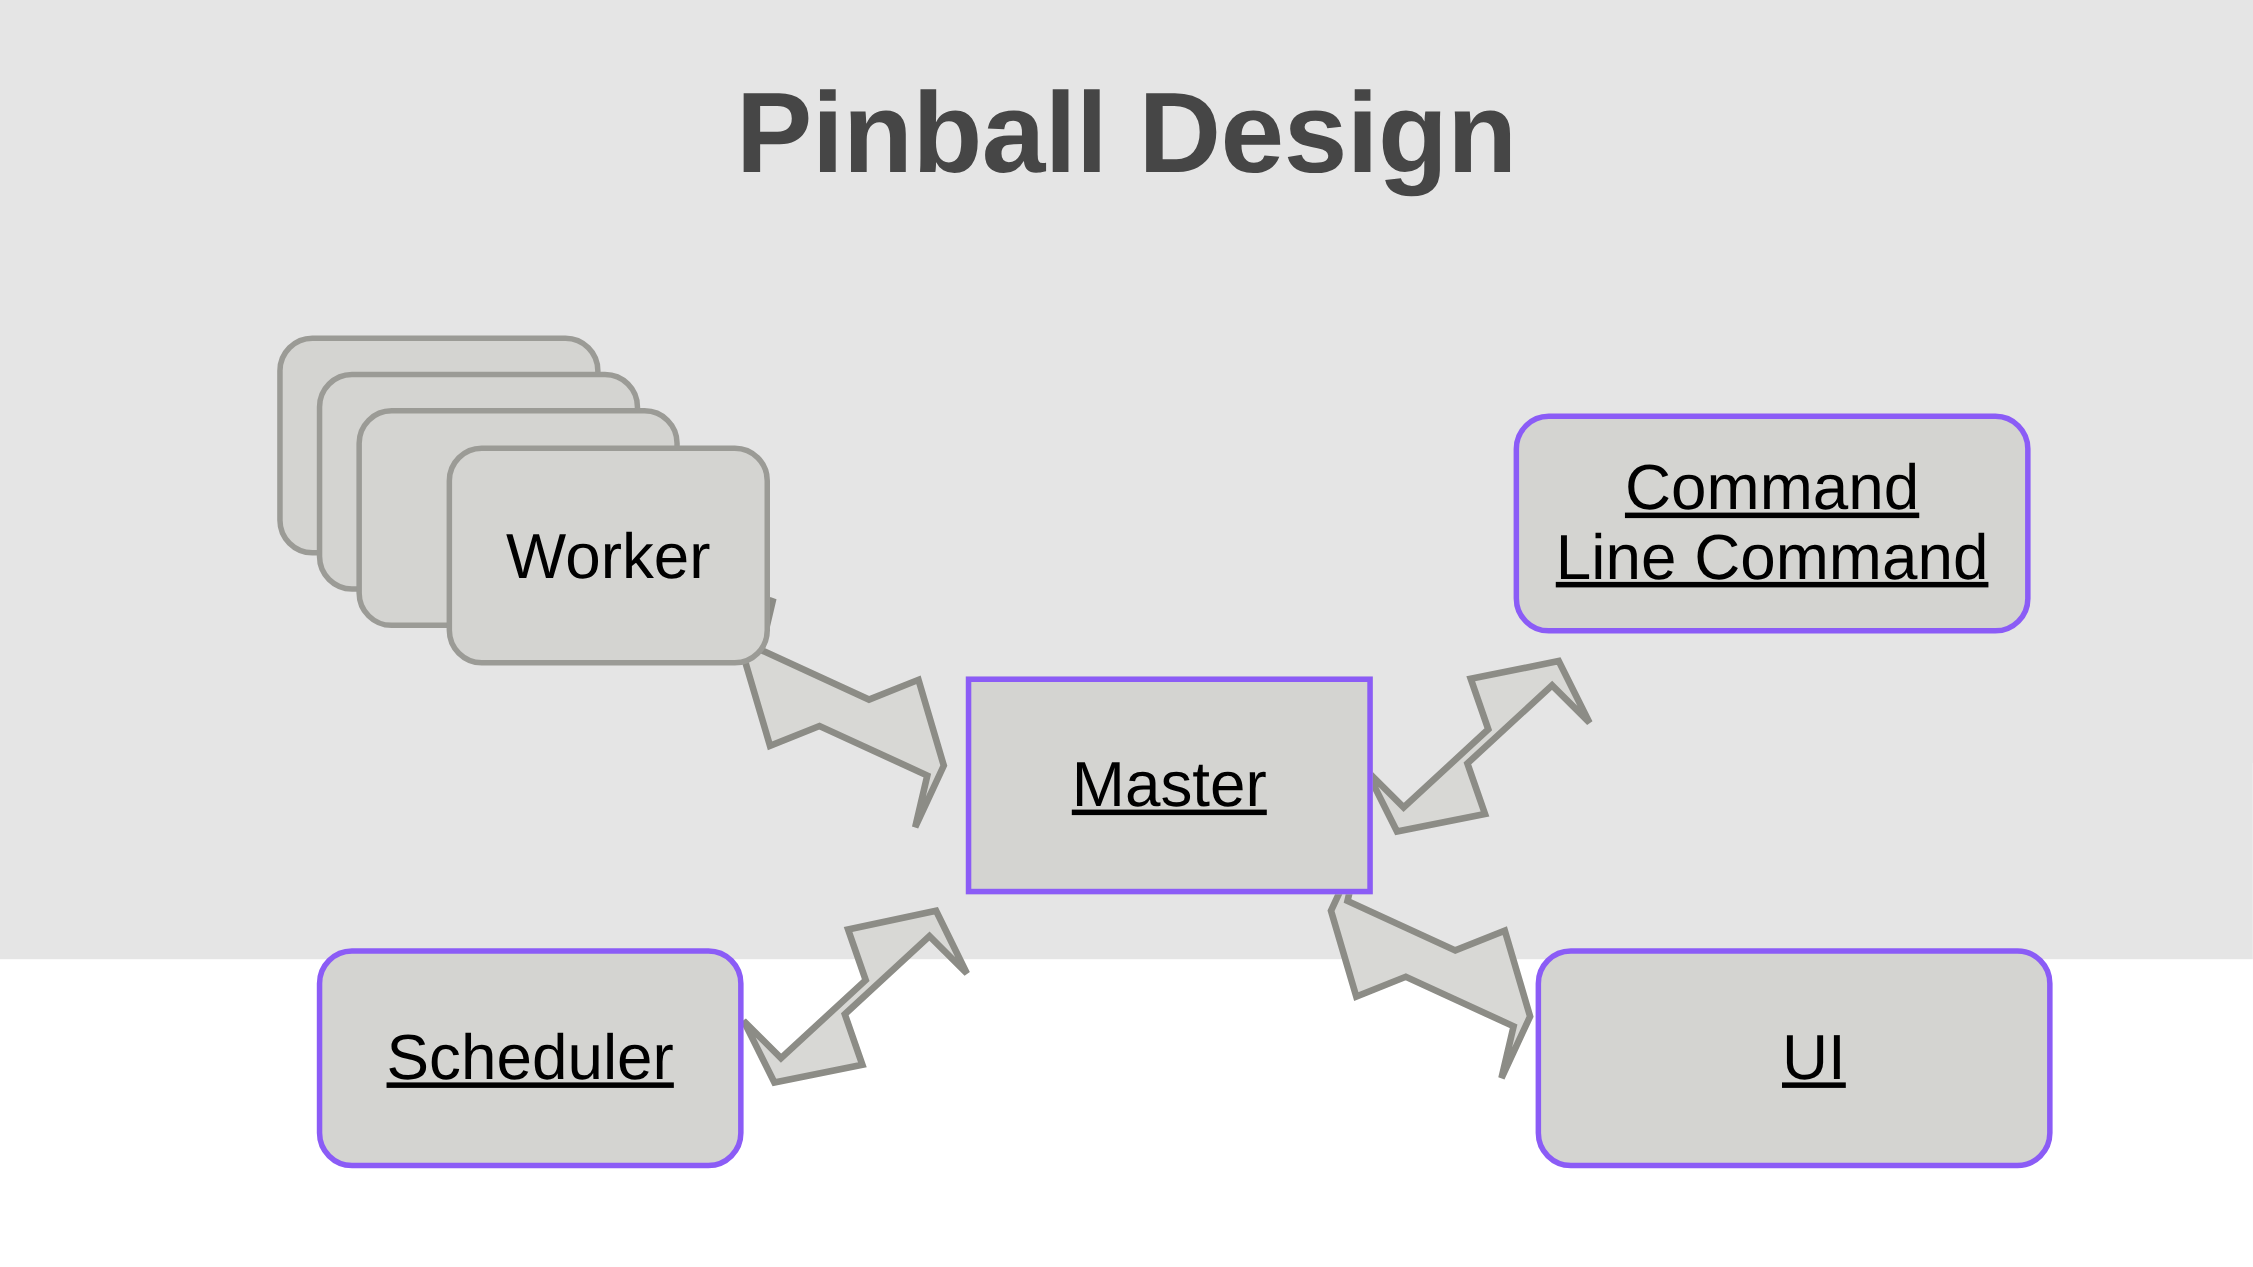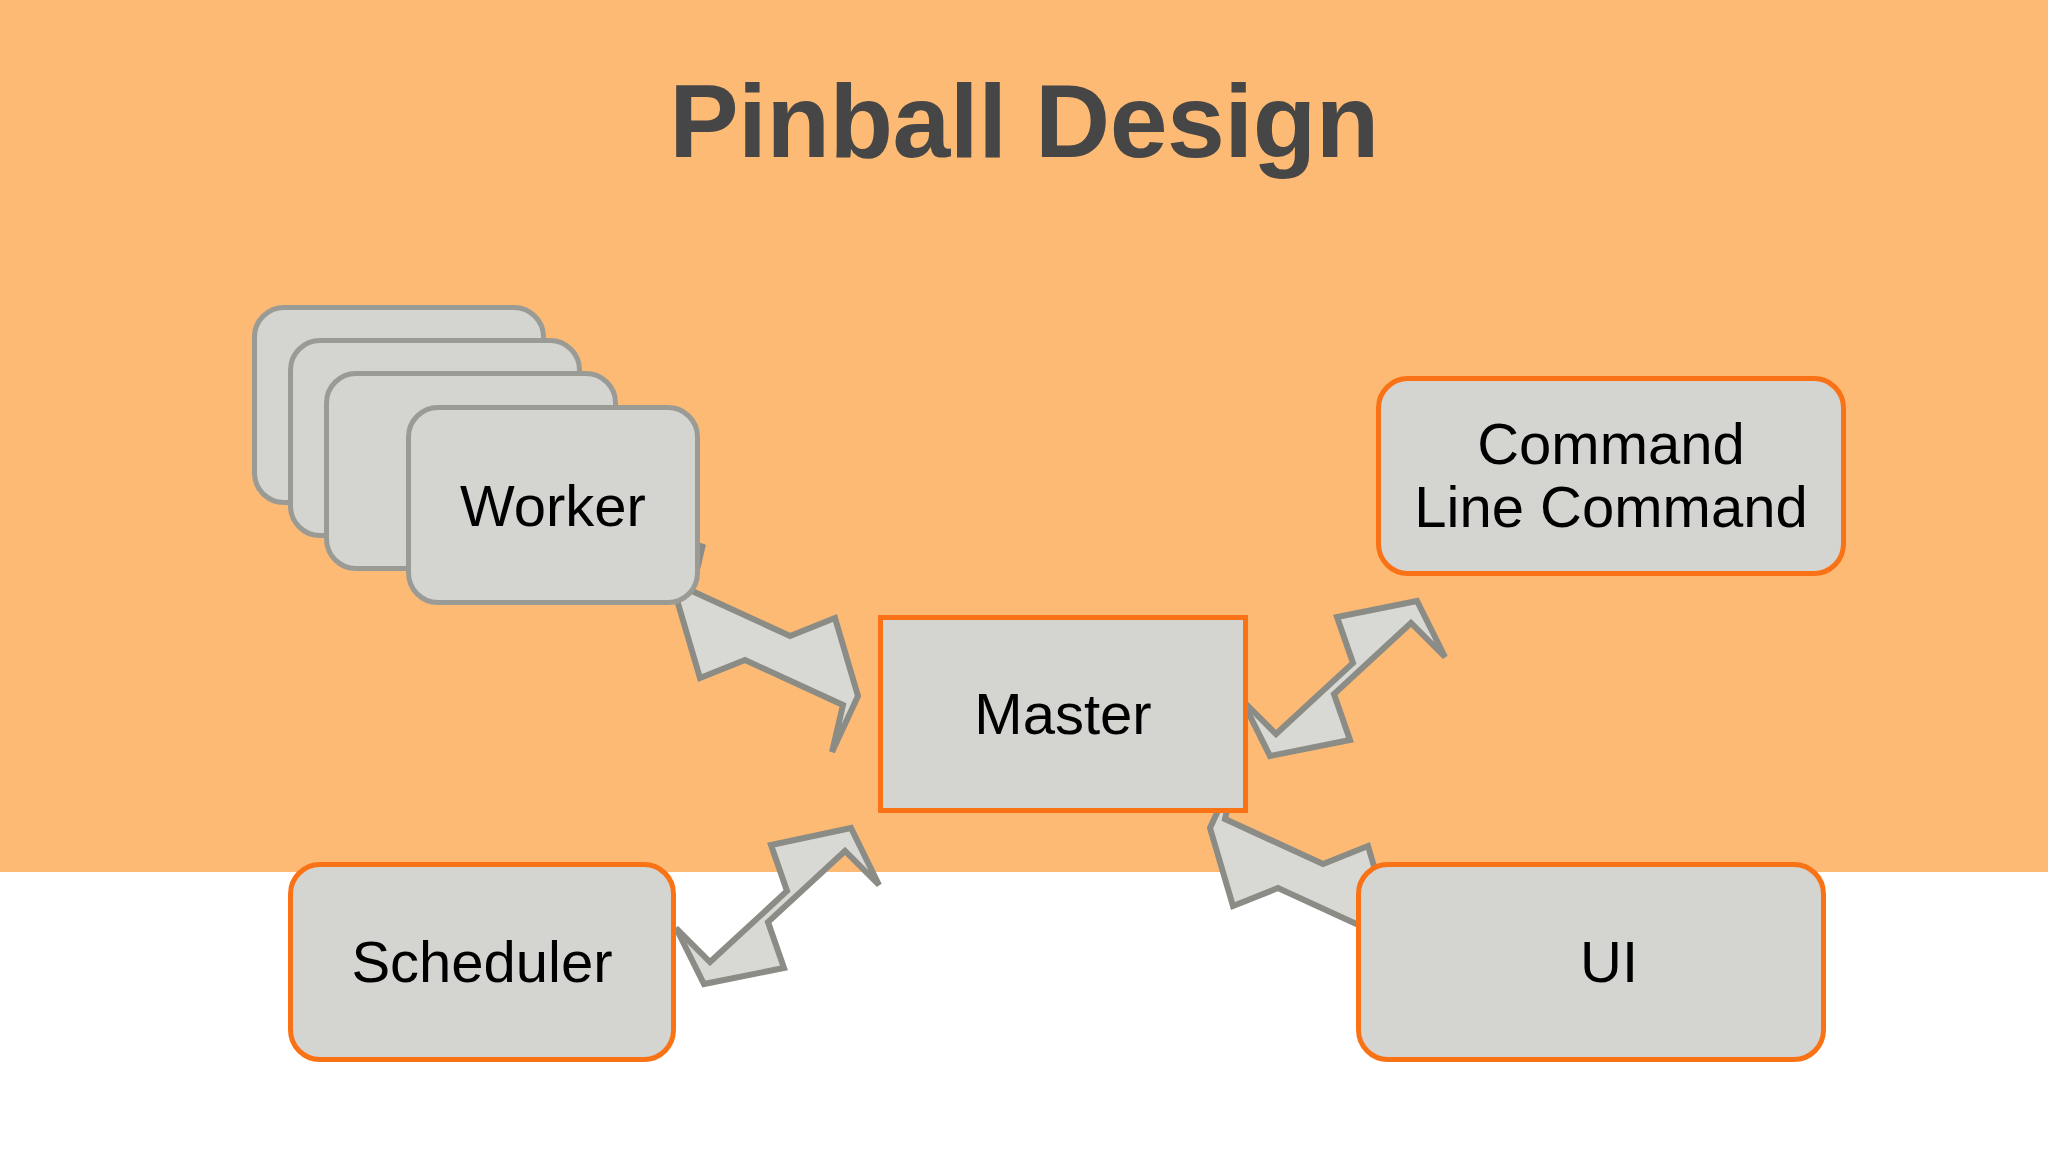--- a/index.html
+++ b/index.html
@@ -13,21 +13,21 @@
     position: relative;
     overflow: hidden;
     font-family: "Liberation Sans", sans-serif;
   }
 
   #slide {
     position: absolute;
     left: 0; top: 0;
     width: 2048px;
     height: 872px;
-    background: #fdba74;
+    background: #e5e5e5;
   }
 
   
   #page-title {
     position: absolute;
     left: 0;
     top: 62px;
     width: 2048px;
     text-align: center;
     font-size: 104px;
@@ -36,28 +36,29 @@
     letter-spacing: -0.5px;
     line-height: 1.15;
     white-space: nowrap;
   }
 
   
   .node {
     position: absolute;
     box-sizing: border-box;
     background: #d4d4d1;
-    border: 5px solid #f97316;
+    border: 5px solid #8b5cf6;
     display: flex;
     align-items: center;
     justify-content: center;
     color: #000000;
     font-size: 58px;
     line-height: 1.08;
     text-align: center;
+    text-decoration: underline;
   }
   .node.rounded { border-radius: 32px; }
   .node.sharp   { border-radius: 0; }
 
   .node-label { display: block; padding: 0 10px; }
 
   
   #worker-stack {
     position: absolute;
     left: 252px;
@@ -81,21 +82,21 @@
                           display: flex; align-items: center; justify-content: center;
                           font-size: 58px; color: #000; margin-left: 44px; }
 
   
   #node-command-line-clients {
     left: 1376px; top: 376px; width: 470px; height: 200px;
     flex-direction: column;
   }
   #node-master { left: 854px; top: 615px; width: 370px; height: 198px; margin-left: 24px; }
   #node-scheduler { left: 288px; top: 862px; width: 388px; height: 200px; }
-  #node-ui { left: 1356px; top: 862px; width: 470px; height: 200px; padding-left: 36px; }
+  #node-ui { left: 1396px; top: 862px; width: 470px; height: 200px; padding-left: 36px; }
 
   
   #arrow-layer {
     position: absolute;
     left: 0; top: 0;
     width: 2048px;
     height: 1152px;
     pointer-events: none;
   }
   .arrow-shape {

